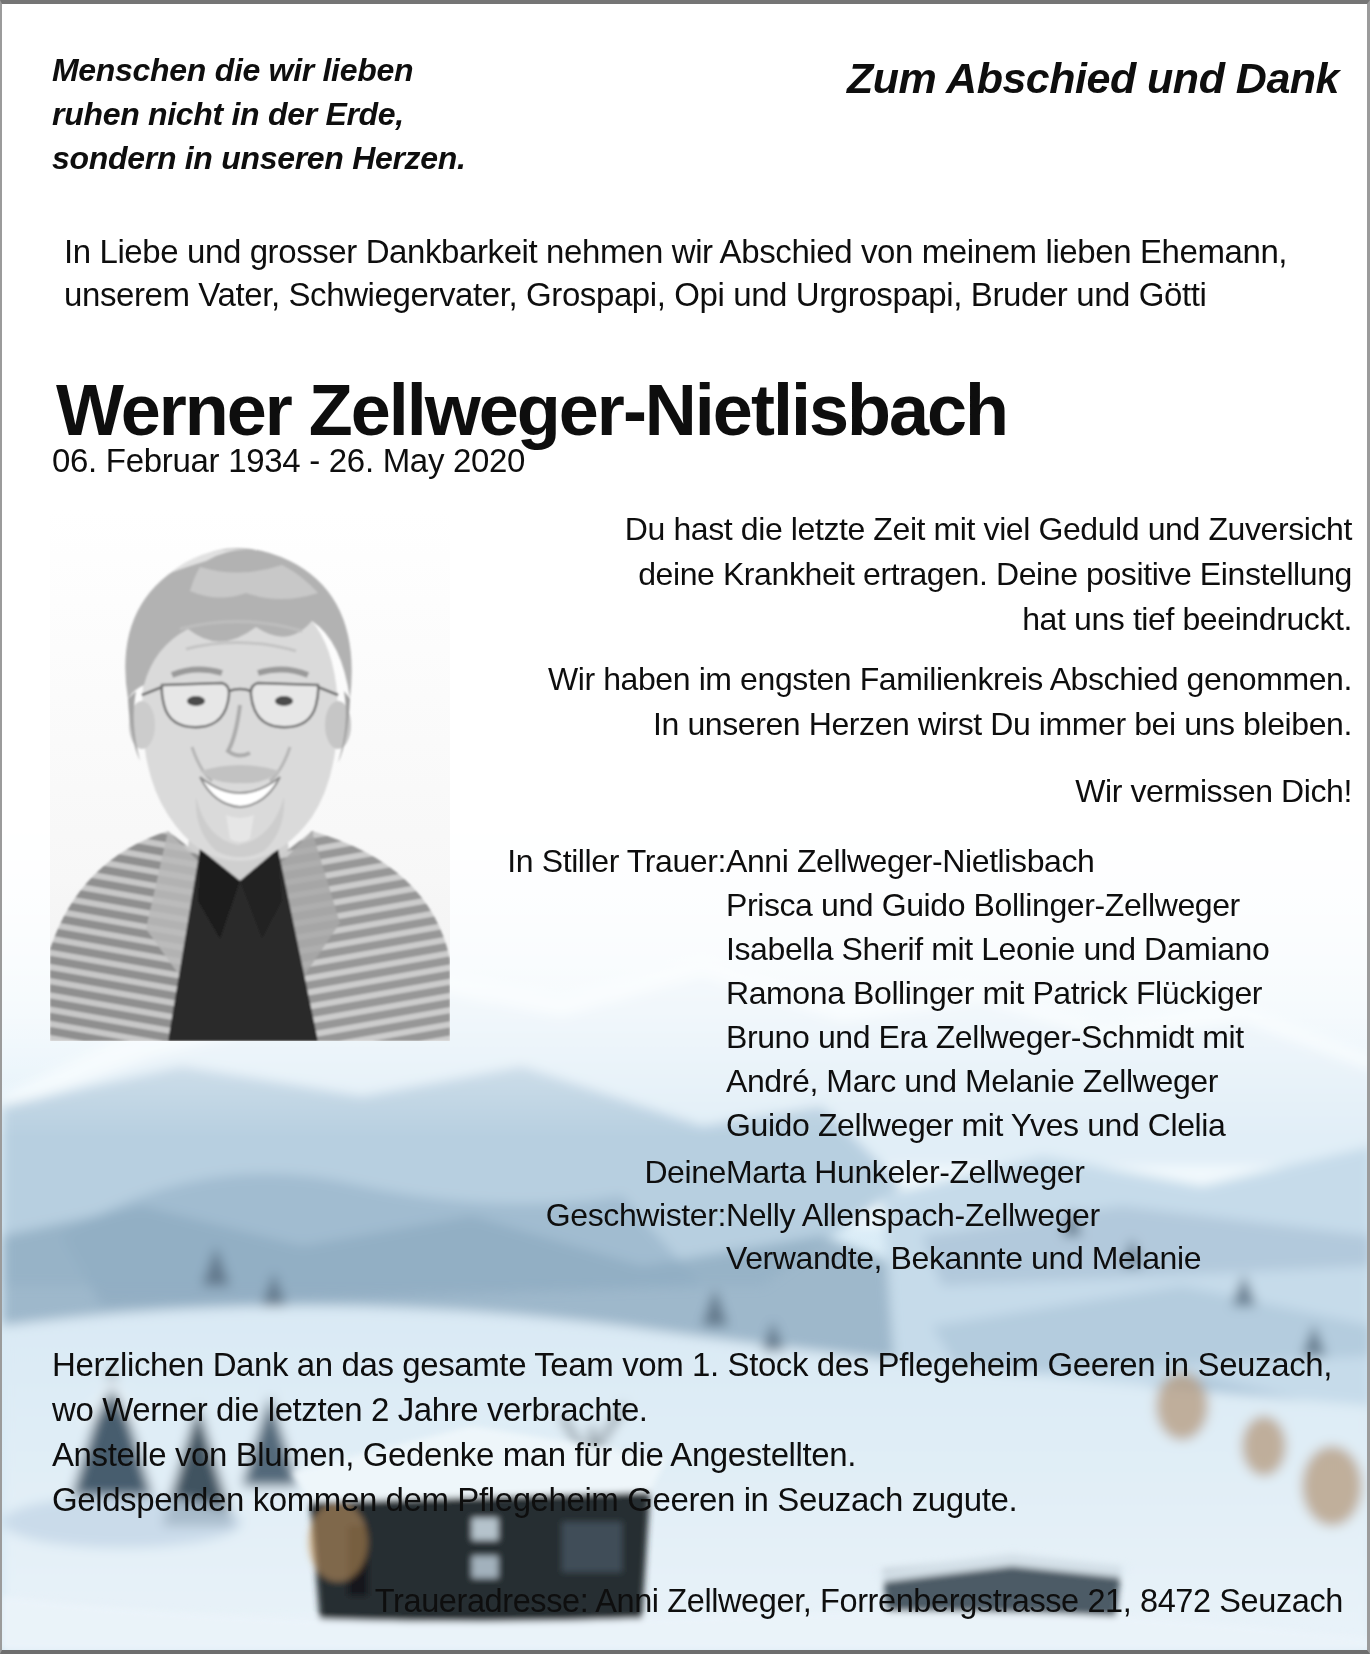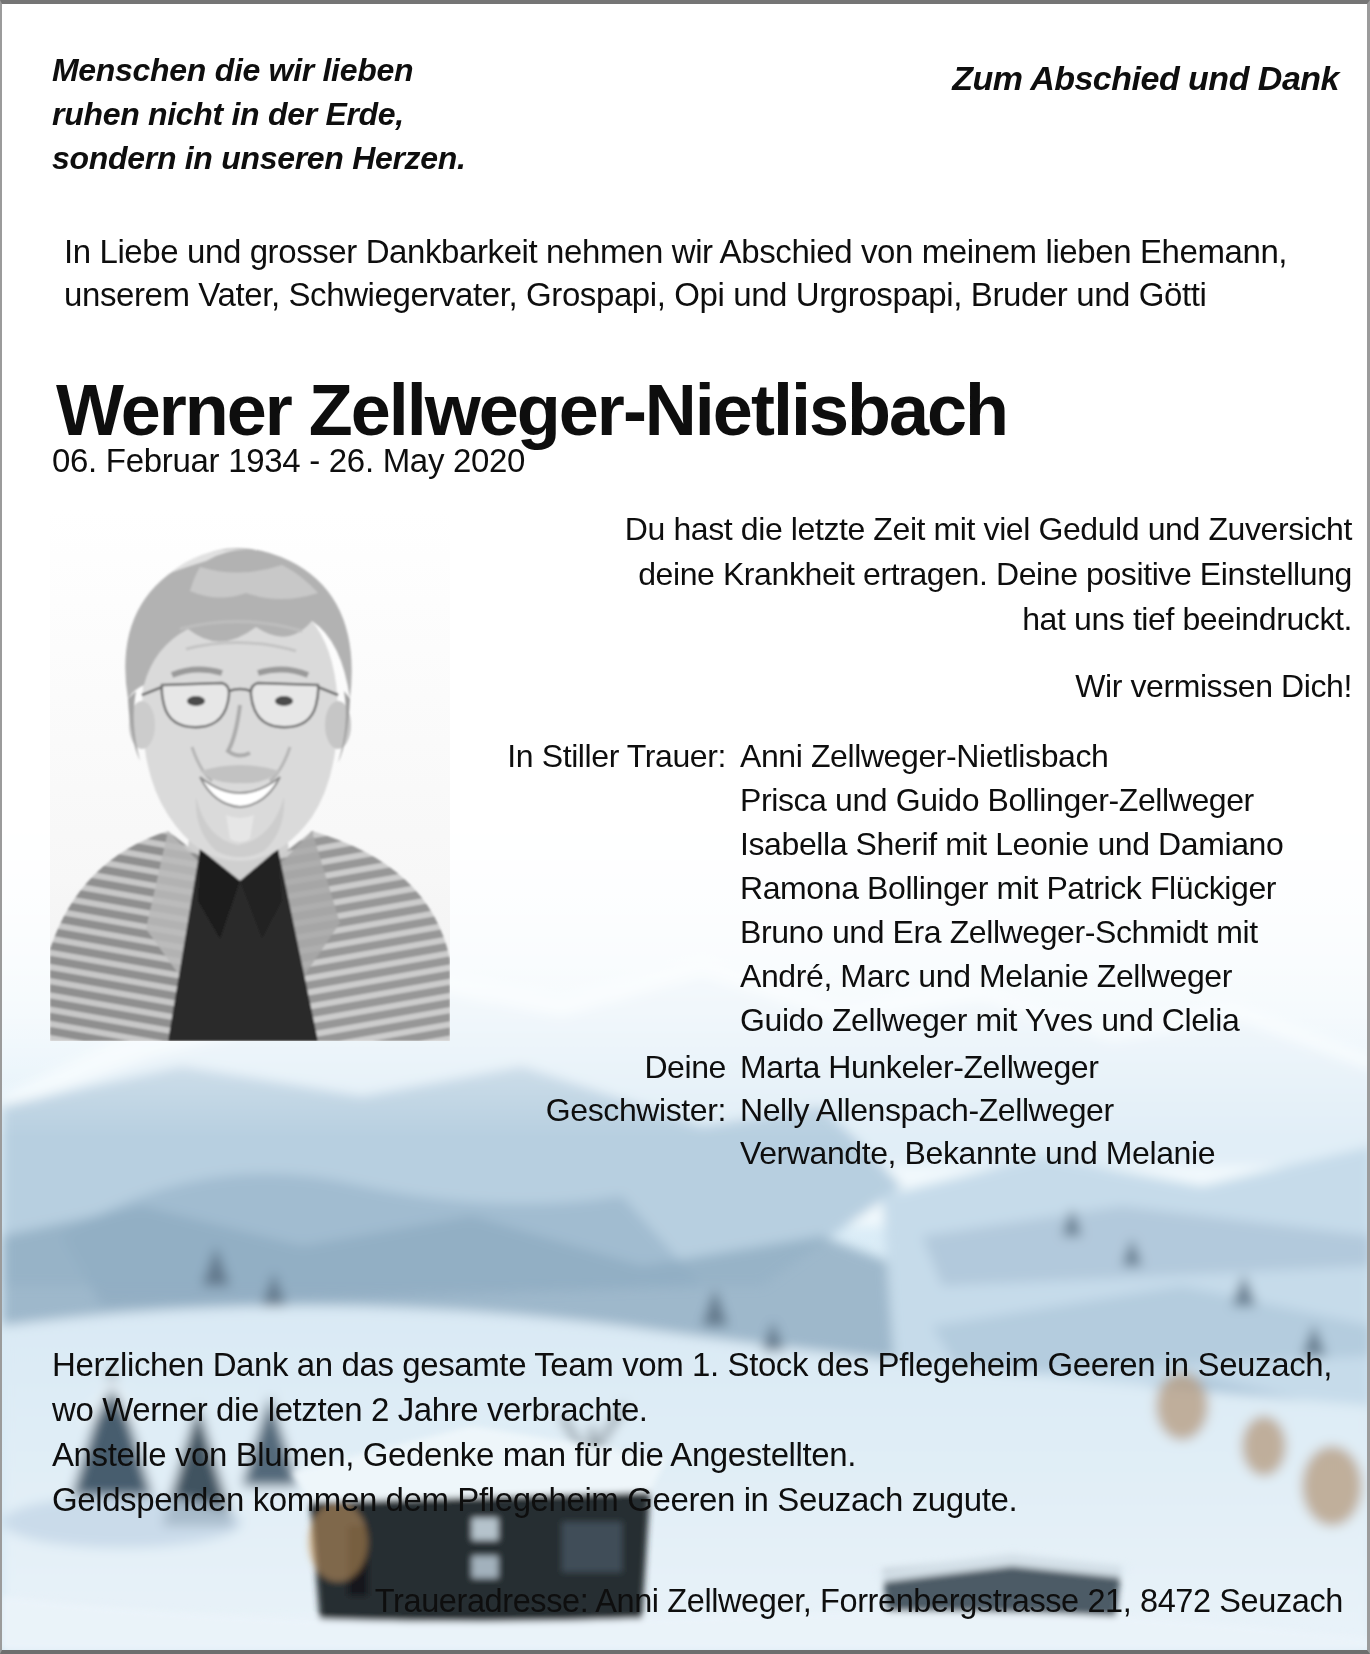--- a/index.html
+++ b/index.html
@@ -24,21 +24,21 @@
   .content{position:absolute;inset:0;z-index:2;}
 
   .quote{
     left:50px;top:44px;
     font-size:32px;line-height:44px;
     font-weight:700;font-style:italic;
     letter-spacing:-0.3px;
   }
   .title{
     right:28px;top:50px;
-    font-size:34px;line-height:48px;
+    font-size:43px;line-height:48px;
     font-weight:700;font-style:italic;
     letter-spacing:-0.5px;
   }
   .intro{
     left:50px;top:226px;
     font-size:33px;line-height:43px;
     letter-spacing:-0.4px;
     margin-left:12px;
   }
   .name{
@@ -56,21 +56,21 @@
   }
   .rightcol{
     left:466px;top:503px;width:884px;
     font-size:32px;line-height:45px;
     letter-spacing:-0.4px;
   }
   .rightcol p{margin:0 0 0 38px;text-align:right;}
   .rightcol .p2{margin-top:15px;}
   .rightcol .p3{margin-top:22px;}
   .block{
-    display:grid;grid-template-columns:258px 1fr;column-gap:14px;
+    display:grid;grid-template-columns:258px 1fr;
     line-height:44px;
   }
   .block .lbl{text-align:right;}
   .mourners{margin-top:25px;}
   .siblings{margin-top:4px;line-height:43px;}
   .thanks{
     left:50px;top:1338px;
     font-size:33px;line-height:45px;
     letter-spacing:-0.4px;
   }
@@ -269,20 +269,22 @@
 
         <path d="M146,288 Q156,330 188,336 Q222,330 234,288 Q236,322 214,342 Q190,354 166,342 Q144,322 146,288 Z" fill="#cdcdcd"></path>
         <path d="M176,306 Q190,312 204,306 L200,330 Q190,336 180,330 Z" fill="#e8e8e8" opacity="0.8"></path>
       </g>
     </svg>
 
     <div class="abs rightcol">
       <p class="ml">Du hast die letzte Zeit mit viel Geduld und Zuversicht
 deine Krankheit ertragen. Deine positive Einstellung
 hat uns tief beeindruckt.</p>
+      <p class="ml p2">Wir haben im engsten Familienkreis Abschied genommen.
+In unseren Herzen wirst Du immer bei uns bleiben.</p>
       <p class="p3">Wir vermissen Dich!</p>
 
       <div class="block mourners">
         <div class="lbl">In Stiller Trauer:</div>
         <div class="ml">Anni Zellweger-Nietlisbach
 Prisca und Guido Bollinger-Zellweger
 Isabella Sherif mit Leonie und Damiano
 Ramona Bollinger mit Patrick Flückiger
 Bruno und Era Zellweger-Schmidt mit
 André, Marc und Melanie Zellweger

